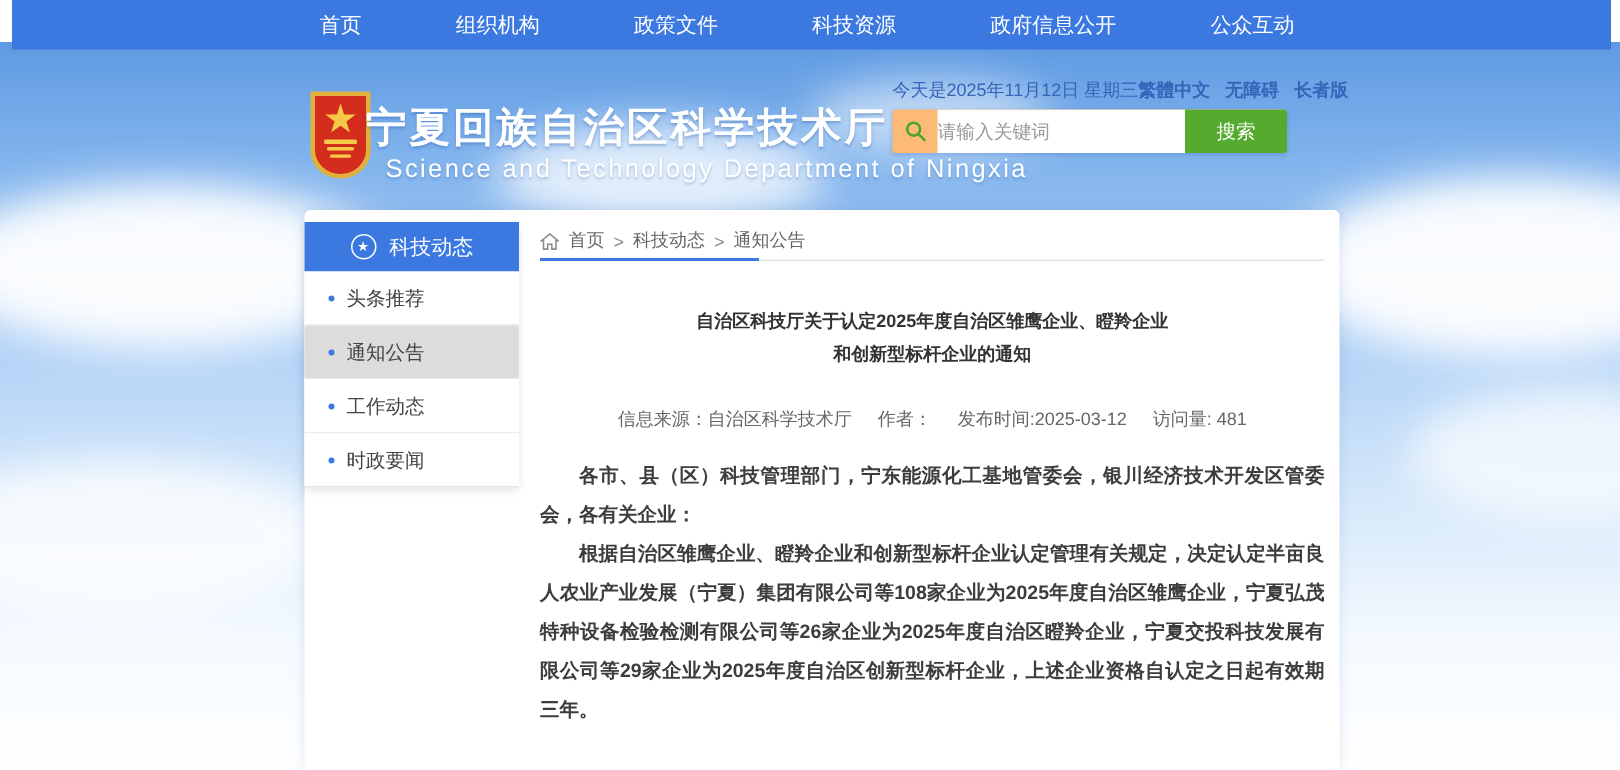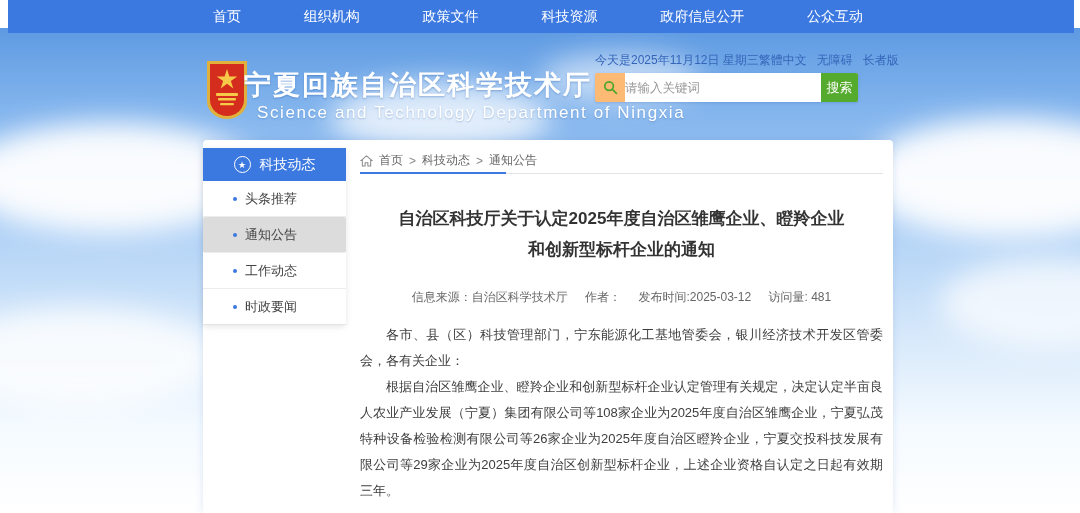--- a/index.html
+++ b/index.html
@@ -47,35 +47,35 @@
   .site-subtitle {
     position:absolute; left:257px; top:70px;
     color:#ffffff; font-size:17px; letter-spacing:1.6px; white-space:nowrap;
     text-shadow:0 1px 2px rgba(30,80,160,.3);
   }
   .top-info {
     position:absolute; left:595px; top:19px; width:282px;
     display:flex; justify-content:space-between; align-items:flex-start;
     font-size:12px; color:#3565b8; white-space:nowrap;
   }
-  .top-info .quick-links { display:flex; gap:10px; }
+  .top-info .quick-links { display:flex; gap:10px;font-weight:bold; }
   .top-info a { color:#3565b8; text-decoration:none; cursor:pointer; }
   .searchbar {
     position:absolute; left:595px; top:40px; width:263px; height:29px;
     display:flex; background:#fdba74; border-radius:2px; overflow:hidden;
     box-shadow:0 1px 3px rgba(40,90,170,.25);
   }
   .search-icon-wrap { width:30px; display:flex; align-items:center; justify-content:center; }
   .searchbar input {
     flex:1; border:none; outline:none; font-size:12.5px; color:#333;
     font-family:"Liberation Sans","DejaVu Sans",sans-serif;
   }
   .searchbar input::placeholder { color:#999; }
   .search-btn {
-    width:37px; border:none; background:#55ab2d; color:#fff; font-size:13px;
+    width:68px; border:none; background:#55ab2d; color:#fff; font-size:13px;
     cursor:pointer; font-family:"Liberation Sans","DejaVu Sans",sans-serif;
   }
 
   
   .wrapper {
     position:absolute; left:203px; top:140px; width:690px; height:373px;
     background:#ffffff; border-radius:4px 4px 0 0; z-index:3;
     box-shadow:0 0 8px rgba(90,130,190,.18);
   }
 
@@ -86,21 +86,21 @@
     border-radius:0 0 4px 4px;
   }
   .sidebar-header {
     height:33px; background:#3b79e1; color:#fff;
     display:flex; align-items:center; justify-content:center; gap:9px;
     font-size:14px;
   }
   .sb-icon { width:17px; height:17px; border:1.4px solid #fff; border-radius:50%;
     display:flex; align-items:center; justify-content:center; font-size:9px; color:#fff; }
   .sidebar-item {
-    height:36px; display:flex; align-items:center; padding-left:30px; gap:8px;
+    height:36px; display:flex; align-items:center; padding-left:16px; gap:8px;
     font-size:13px; color:#444; border-bottom:1px solid #ececec; cursor:pointer;
     background:#ffffff;
   }
   .sidebar-item:last-child { border-bottom:1px solid #e4e4e4; }
   .sidebar-item .dot { width:4px; height:4px; border-radius:50%; background:#3b79e1; flex:0 0 auto; }
   .sidebar-item.active { background:#dcdcdc; border-radius:2px; }
 
   
   .main { position:absolute; left:157px; top:8px; width:523px; }
   .breadcrumb {
@@ -108,30 +108,30 @@
     font-size:12px; color:#666; border-bottom:1px solid #e4e4e4;
   }
   .breadcrumb::after {
     content:""; position:absolute; left:0; bottom:-1px; width:146px; height:2px; background:#3b79e1;
   }
   .breadcrumb a { color:#666; text-decoration:none; cursor:pointer; }
   .crumb-sep { color:#888; }
   .home-icon { display:flex; align-items:center; }
 
   .article-title {
-    margin-top:30px; text-align:center; font-size:17px; font-weight:bold;
+    margin-top:30px; text-align:center; font-size:12px; font-weight:bold;
     color:#333; line-height:1.8;
   }
   .article-meta {
     margin-top:24px; text-align:center; font-size:12px; color:#666; white-space:nowrap;
   }
   .article-meta span { margin:2px 7px; }
   .article-body { margin-top:16px; }
   .article-body p {
-    font-size:13px; color:#3d3d3d; line-height:26px; text-indent:2em; text-align:justify;
+    font-size:13px; color:#3d3d3d; line-height:26px; text-indent:2em; text-align:justify;font-weight:bold;
   }
 </style>
 </head>
 <body>
 
 <div class="sky">
   <div class="cloud c1"></div>
   <div class="cloud c2"></div>
   <div class="cloud c3"></div>
   <div class="cloud c4"></div>

